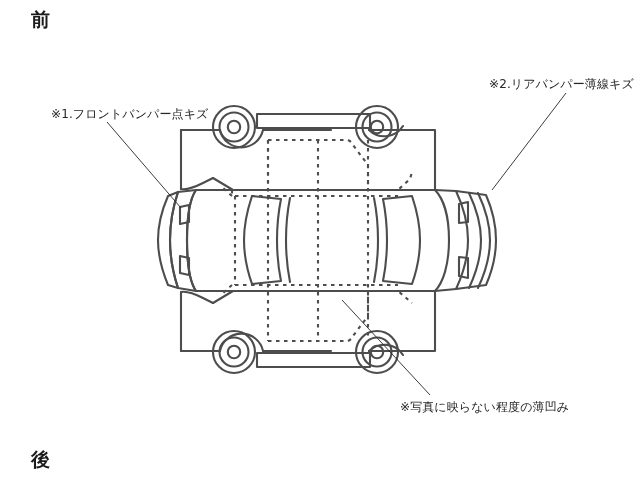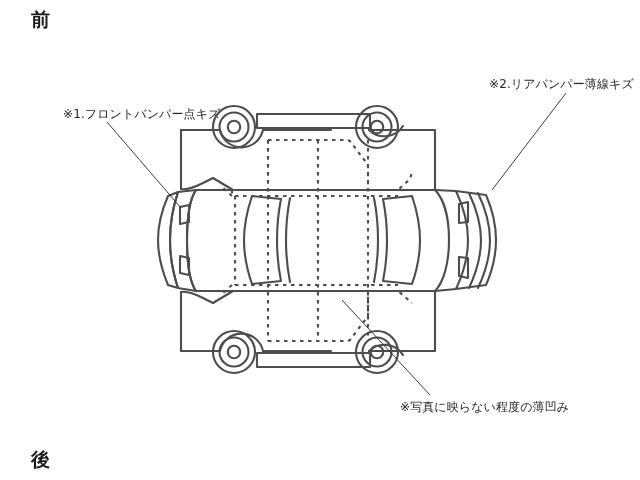--- a/index.html
+++ b/index.html
@@ -33,21 +33,21 @@
   #label-rear  { left: 31px; top: 450px; }
 
   .anno {
     position: absolute;
     font-size: 12px;
     color: #262626;
     white-space: nowrap;
     line-height: 1.2;
     letter-spacing: 0.1px;
   }
-  #anno-front-bumper { left: 51px; top: 107px; margin-left: 12px; }
+  #anno-front-bumper { left: 51px; top: 107px; }
   #anno-rear-bumper  { left: 489px; top: 77px; }
   #anno-dent         { left: 400px; top: 400px; }
 </style>
 </head>
 <body>
 
 <div id="label-front" class="corner-label">前</div>
 <div id="label-rear" class="corner-label">後</div>
 
 <div id="anno-front-bumper" class="anno">※1.フロントバンパー点キズ</div>

